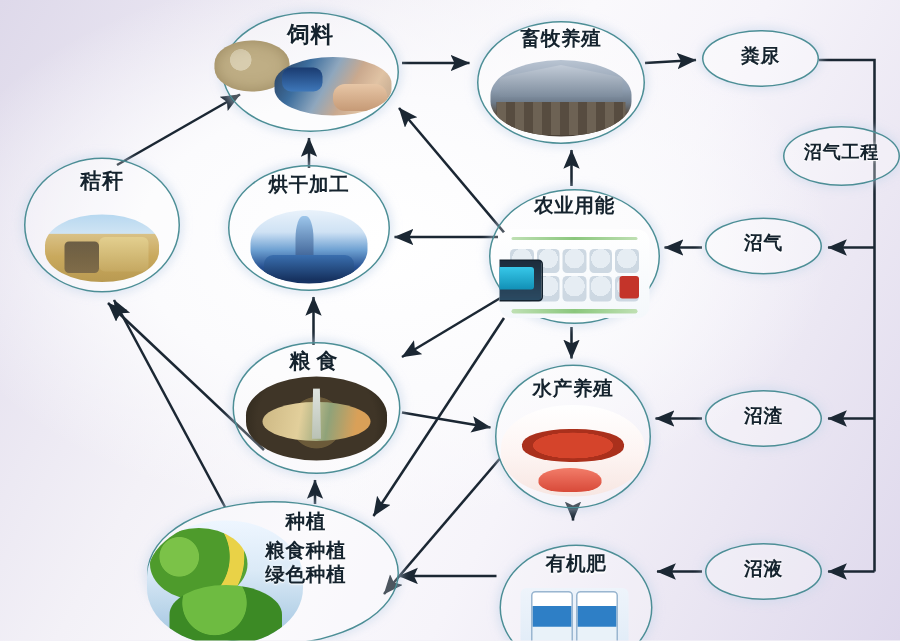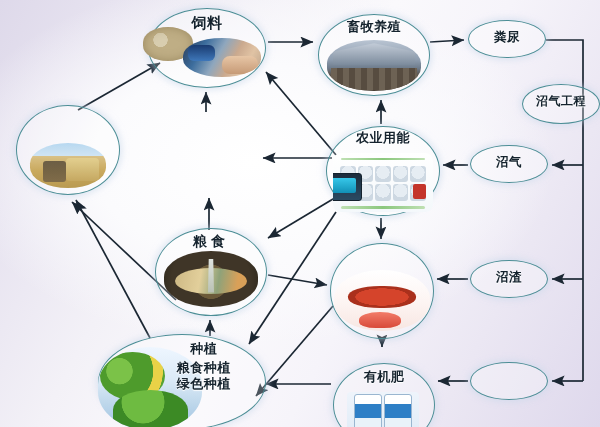--- a/index.html
+++ b/index.html
@@ -183,20 +183,21 @@
     <g stroke="#1b2733" stroke-width="1.7" fill="none" marker-end="url(#ah)">
       <path d="M583,165 L552,165"></path>
       <path d="M583,279 L552,279"></path>
       <path d="M583,381 L552,381"></path>
     </g>
   </svg>
 
   <div class="node" style="left:16px;top:105px;width:104px;height:90px;">
     <div class="ell"></div>
     <div class="pic px-straw" style="left:13%;top:42%;width:74%;height:50%;"></div>
+    <div class="lbl" style="top:9px;font-size:14px;">秸秆</div>
   </div>
 
   <div class="node" style="left:318px;top:14px;width:112px;height:82px;">
     <div class="ell"></div>
     <div class="pic px-live" style="left:8%;top:32%;width:84%;height:62%;"></div>
     <div class="lbl" style="top:6px;font-size:13px;">畜牧养殖</div>
   </div>
 
   <div class="node" style="left:148px;top:8px;width:118px;height:80px;">
     <div class="ell"></div>
@@ -208,20 +209,25 @@
   <div class="node plain" style="left:468px;top:20px;width:78px;height:38px;">
     <div class="ell"></div>
     <div class="lbl" style="top:10px;">粪尿</div>
   </div>
 
   <div class="node plain" style="left:522px;top:84px;width:78px;height:40px;">
     <div class="ell"></div>
     <div class="lbl" style="top:11px;font-size:12px;">沼气工程</div>
   </div>
 
+  <div class="node" style="left:152px;top:110px;width:108px;height:84px;">
+    <div class="ell"></div>
+    <div class="pic px-dry" style="left:14%;top:36%;width:72%;height:58%;"></div>
+    <div class="lbl" style="top:7px;font-size:13px;">烘干加工</div>
+  </div>
 
   <div class="node plain" style="left:470px;top:145px;width:78px;height:38px;">
     <div class="ell"></div>
     <div class="lbl" style="top:10px;">沼气</div>
   </div>
 
   <div class="node" style="left:326px;top:126px;width:114px;height:90px;">
     <div class="ell"></div>
     <div class="pic px-energy" style="left:6%;top:30%;width:88%;height:66%;border-radius:8px;">
       <div class="enpanel">
@@ -248,20 +254,21 @@
 
   <div class="node" style="left:155px;top:228px;width:112px;height:88px;">
     <div class="ell"></div>
     <div class="pic px-food" style="left:8%;top:26%;width:84%;height:64%;"></div>
     <div class="lbl" style="top:6px;font-size:14px;letter-spacing:4px;">粮食</div>
   </div>
 
   <div class="node" style="left:330px;top:243px;width:104px;height:96px;">
     <div class="ell"></div>
     <div class="pic px-aqua" style="left:4%;top:28%;width:92%;height:64%;"></div>
+    <div class="lbl" style="top:10px;font-size:13px;">水产养殖</div>
   </div>
 
   <div class="node plain" style="left:470px;top:260px;width:78px;height:38px;">
     <div class="ell"></div>
     <div class="lbl" style="top:10px;">沼渣</div>
   </div>
 
   <div class="node" style="left:98px;top:334px;width:168px;height:96px;">
     <div class="ell"></div>
     <div class="pic px-plant" style="left:0%;top:14%;width:62%;height:86%;"></div>
@@ -273,15 +280,16 @@
   </div>
 
   <div class="node" style="left:333px;top:363px;width:102px;height:84px;">
     <div class="ell"></div>
     <div class="pic px-fert" style="left:14%;top:34%;width:70%;height:66%;border-radius:4px;"></div>
     <div class="lbl" style="top:7px;font-size:13px;">有机肥</div>
   </div>
 
   <div class="node plain" style="left:470px;top:362px;width:78px;height:38px;">
     <div class="ell"></div>
+    <div class="lbl" style="top:10px;">沼液</div>
   </div>
 
 </div>
 
 </body></html>

